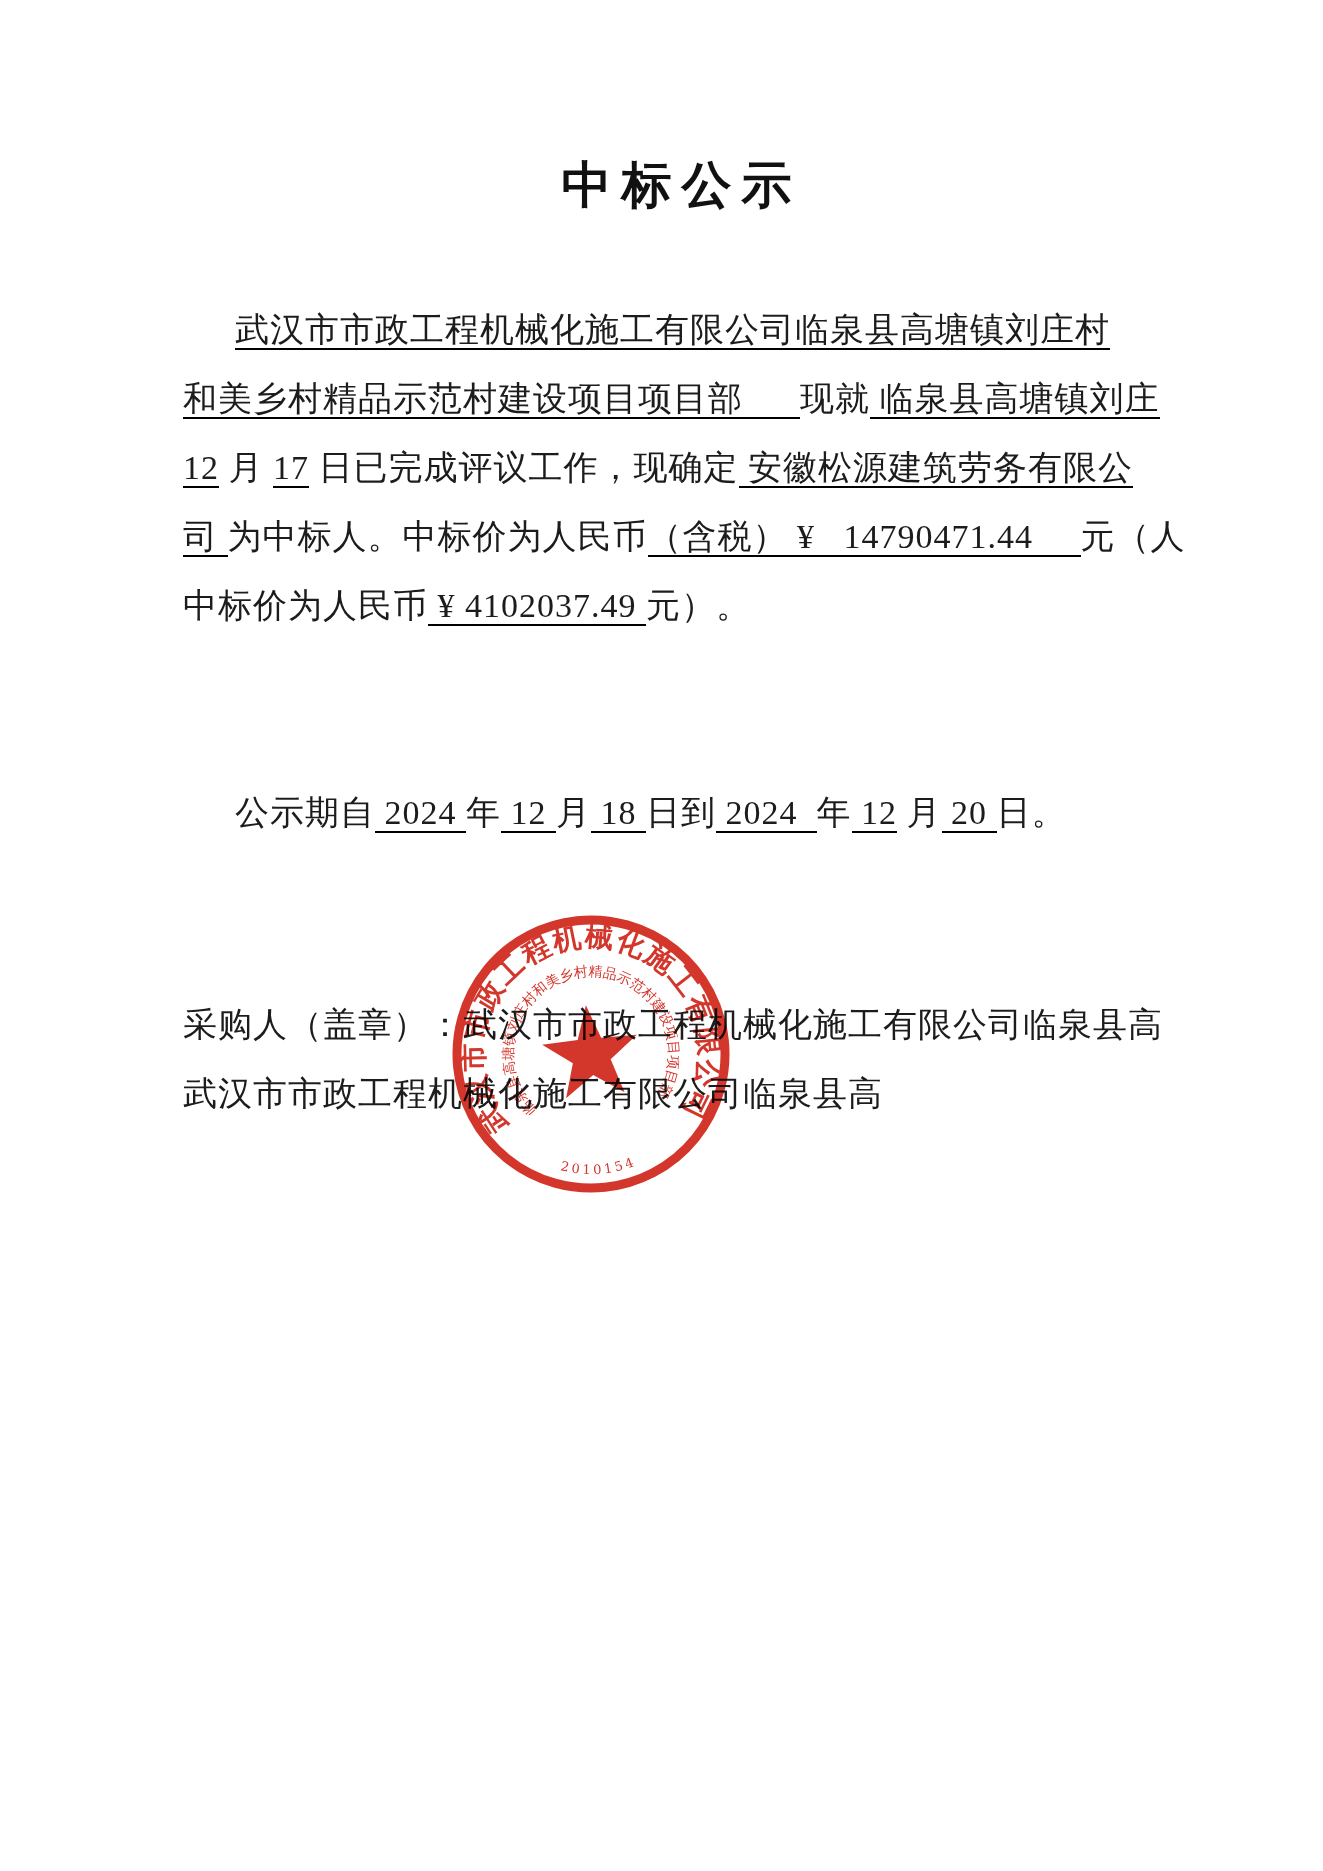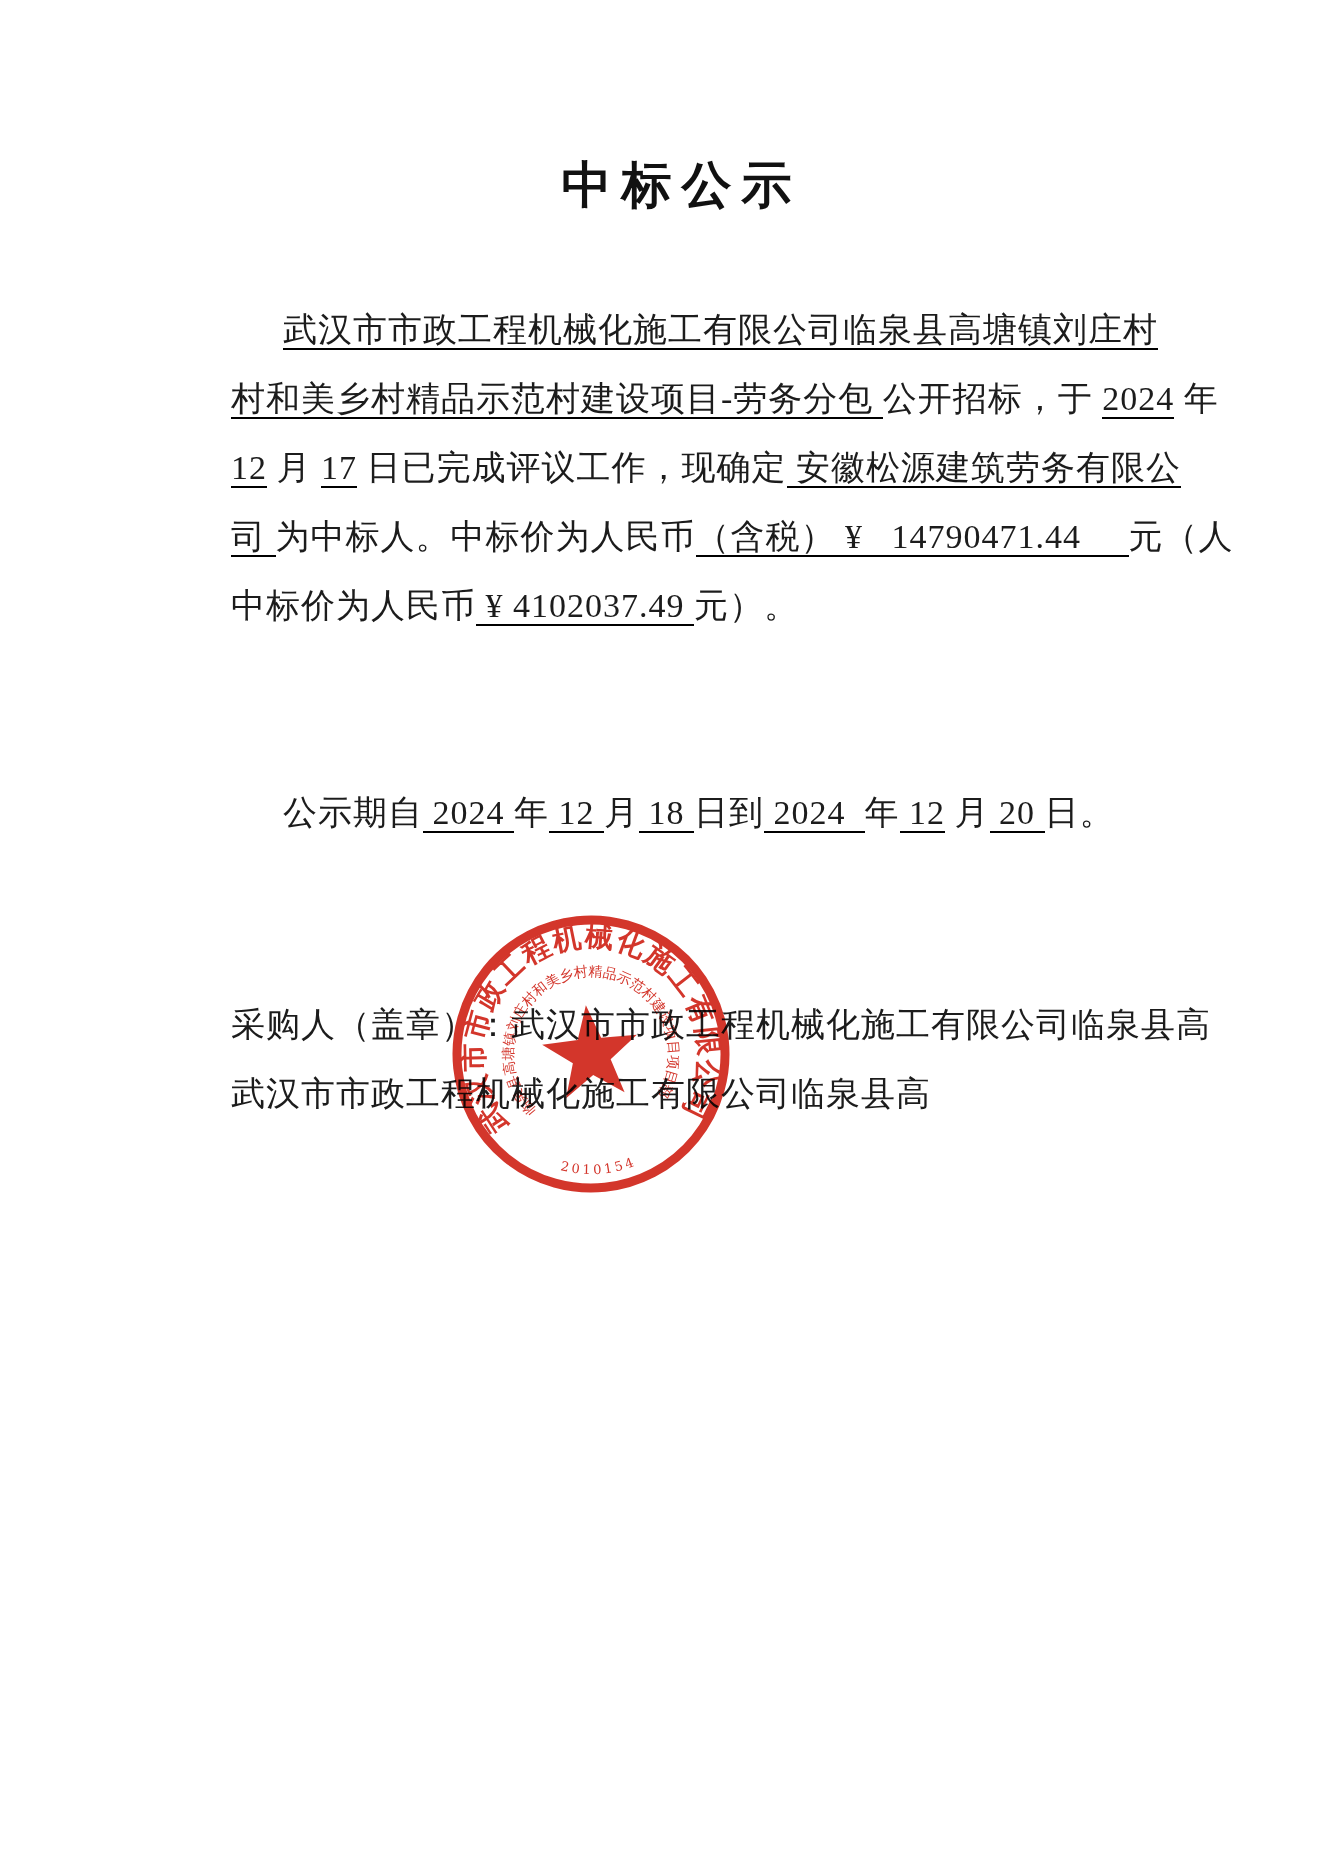--- a/index.html
+++ b/index.html
@@ -16,21 +16,20 @@
     position:absolute;top:152px;left:0;width:100%;
     text-align:center;
     font-size:50px;font-weight:bold;
     letter-spacing:10px;
     color:#111;
   }
   .textblock{
     position:absolute;left:183px;width:1010px;
     font-size:34px;line-height:69px;
     letter-spacing:1px;
-    margin-left:48px;
   }
   .line{white-space:pre;height:69px;}
   .line.indent{text-indent:52px;}
   .u{border-bottom:2.5px solid #000;}
   .body-1{top:295px;}
   .notice-period{top:778px;}
   .footer-block{top:990px;}
   .stamp{
     position:absolute;
     left:445px;top:908px;
@@ -42,21 +41,21 @@
 </style>
 </head>
 <body>
 
 <div class="page">
 
   <div class="doc-title">中标公示</div>
 
   <div class="textblock body-1">
     <div class="line indent"><span class="u">武汉市市政工程机械化施工有限公司临泉县高塘镇刘庄村</span></div>
-    <div class="line"><span class="u">村和美乡村精品示范村建设项目-劳务分包 </span><span>公开招标，于 </span><span class="u">2024</span><span> 年</span></div>
+    <div class="line"><span class="u">和美乡村精品示范村建设项目项目部</span><span class="u">      </span><span>现就</span><span class="u"> 临泉县高塘镇刘庄</span></div>
     <div class="line"><span class="u">12</span><span> 月 </span><span class="u">17</span><span> 日已完成评议工作，现确定</span><span class="u"> 安徽松源建筑劳务有限公</span></div>
     <div class="line"><span class="u">司 </span><span>为中标人。中标价为人民币</span><span class="u">（含税） ¥   14790471.44     </span><span>元（人</span></div>
     <div class="line"><span>中标价为人民币</span><span class="u"> ¥ 4102037.49 </span><span>元）。</span></div>
   </div>
 
   <div class="textblock notice-period">
     <div class="line indent"><span>公示期自</span><span class="u"> 2024 </span><span>年</span><span class="u"> 12 </span><span>月</span><span class="u"> 18 </span><span>日到</span><span class="u"> 2024  </span><span>年</span><span class="u"> 12</span><span> 月</span><span class="u"> 20 </span><span>日。</span></div>
   </div>
 
   <div class="textblock footer-block">

